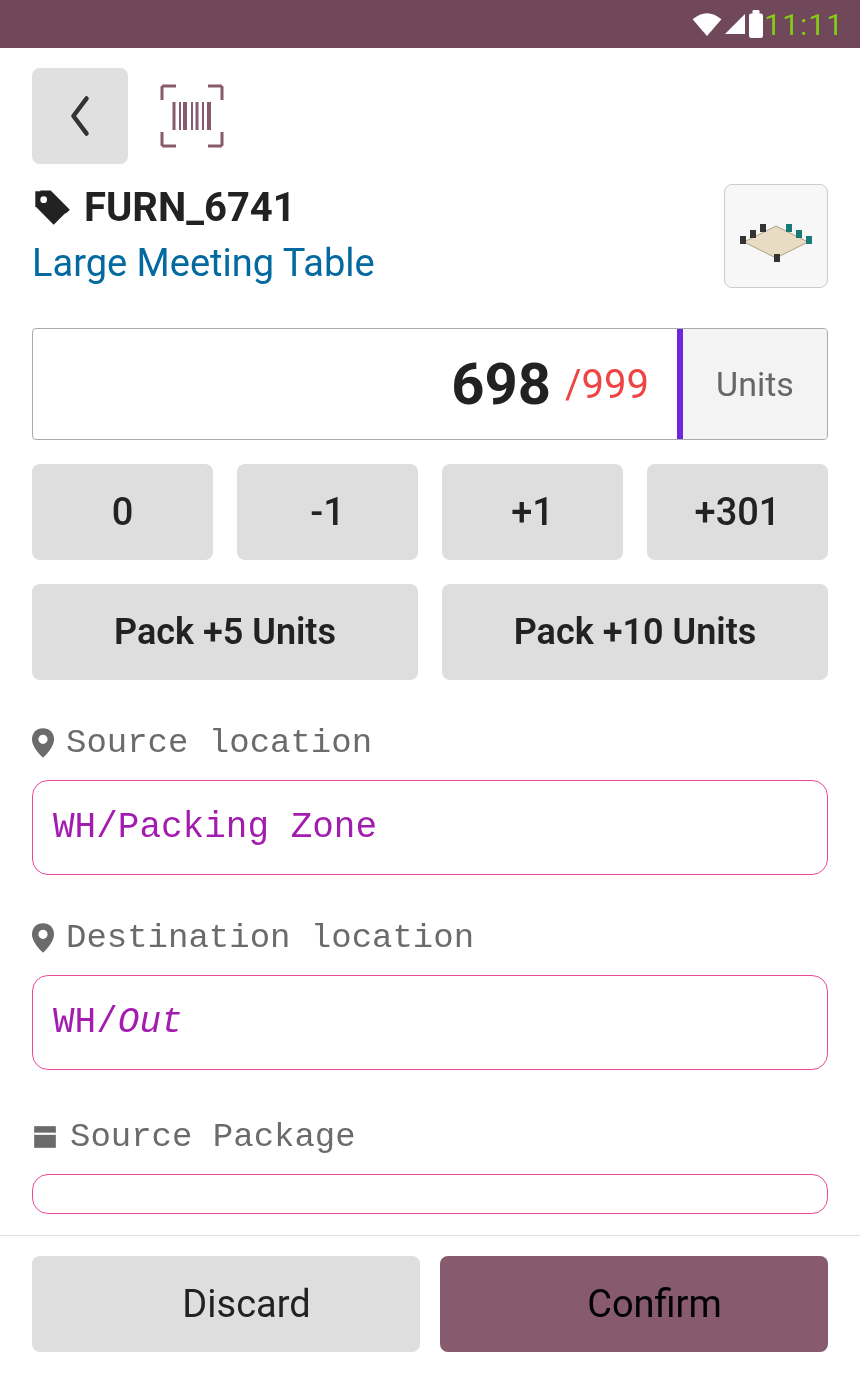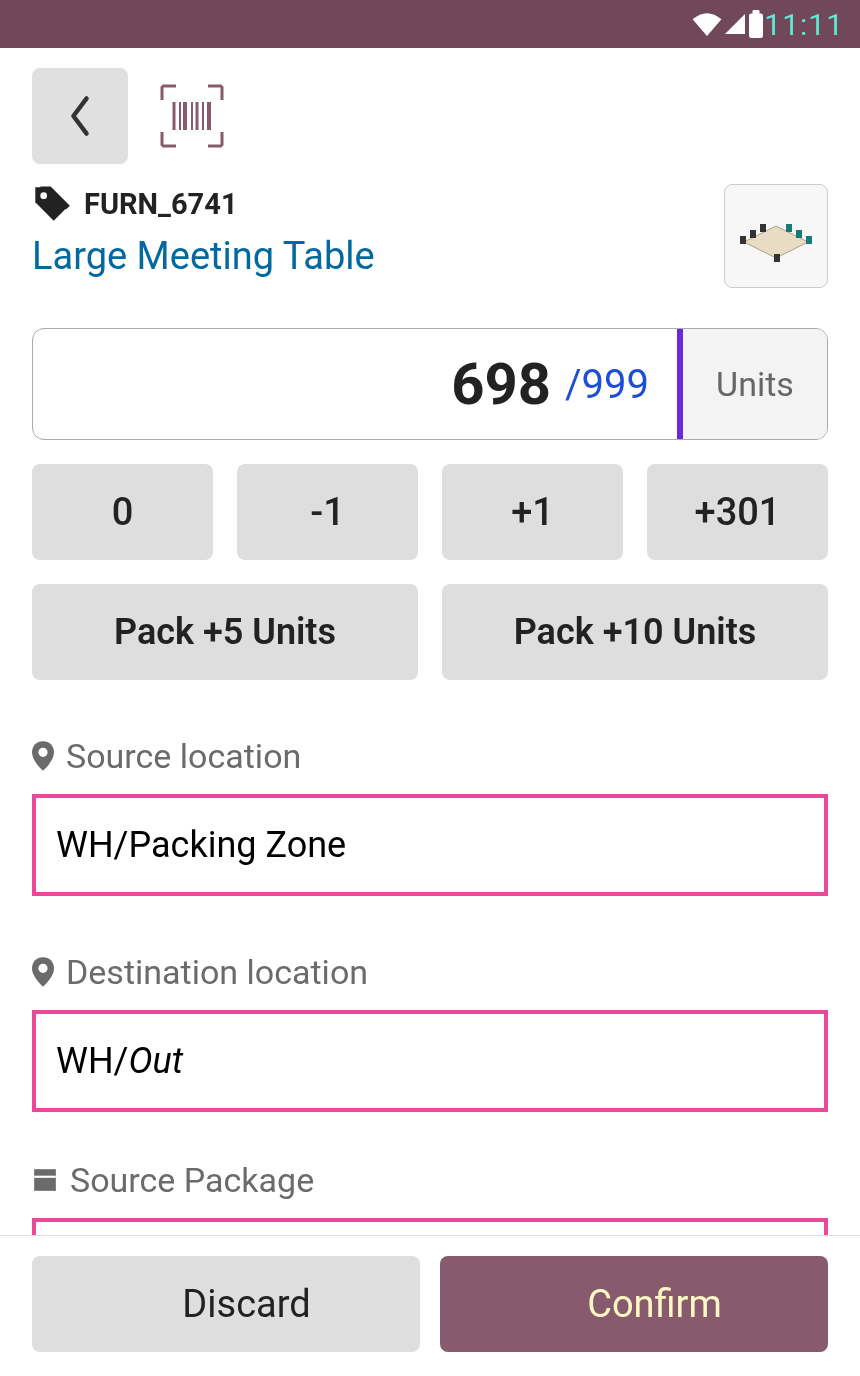--- a/index.html
+++ b/index.html
@@ -14,21 +14,21 @@
   }
 
   
   .status-bar {
     height: 48px;
     background: #71485a;
     display: flex;
     align-items: center;
     justify-content: flex-end;
     padding: 0 16px;
-    color: #5eead4;
+    color: #84cc16;
     font-size: 30px;
     gap: 0;
   }
   .status-bar .time { letter-spacing: 1px; }
 
   
   .header {
     display: flex;
     align-items: center;
     padding: 20px 32px 8px 32px;
@@ -54,50 +54,50 @@
   }
 
   
   .product-row {
     display: flex;
     align-items: flex-start;
     justify-content: space-between;
     padding: 12px 32px 0 32px;
   }
   .product-text { }
-  .sku-row { display: flex; align-items: center; gap: 12px; font-size: 29px; font-weight: 700; color: #222; }
+  .sku-row { display: flex; align-items: center; gap: 12px; font-size: 40px; font-weight: 700; color: #222; }
   .product-name { font-size: 38px; color: #0369a1; margin-top: 10px; }
   .thumb {
     width: 104px; height: 104px;
     border: 1px solid #ccc;
     border-radius: 8px;
     background: #f7f7f7;
     display: flex; align-items: center; justify-content: center;
     flex-shrink: 0;
   }
 
   
   .qty-row {
     margin: 40px 32px 0 32px;
     display: flex;
     border: 1px solid #aaa;
-    border-radius: 12px;
+    border-radius: 4px;
     height: 112px;
     overflow: hidden;
   }
   .qty-main {
     flex: 1;
     display: flex;
     align-items: center;
     justify-content: flex-end;
     padding-right: 28px;
     gap: 14px;
   }
   .qty-val { font-size: 58px; font-weight: 700; color: #222; }
-  .qty-total { font-size: 40px; color: #1d4ed8; }
+  .qty-total { font-size: 40px; color: #ef4444; }
   .qty-unit {
     width: 150px;
     border-left: 6px solid #6d28d9;
     background: #f3f3f3;
     display: flex; align-items: center; justify-content: center;
     font-size: 34px; color: #666;
   }
 
   
   .steps {
@@ -123,32 +123,33 @@
   .pack-btn {
     height: 96px;
     background: #dedede;
     border-radius: 8px;
     display: flex; align-items: center; justify-content: center;
     font-size: 36px; font-weight: 600; color: #222;
   }
 
   
   .field {
-    margin: 56px 32px 0 32px;
+    margin: 44px 32px 0 32px;
+    font-family: Liberation Mono, monospace;
   }
   .field-label {
     display: flex; align-items: center; gap: 12px;
     font-size: 34px; color: #6b6b6b; margin-bottom: 18px;
   }
   .field-input {
-    border: 4px solid #ec4899;
-    border-radius: 0;
+    border: 1px solid #ec4899;
+    border-radius: 16px;
     padding: 26px 20px;
     font-size: 36px;
-    color: #000000;
+    color: #a21caf;
   }
   .field-input .italic { font-style: italic; }
 
   
   .bottom-bar {
     position: absolute;
     bottom: 0;
     left: 0;
     right: 0;
     border-top: 1px solid #ddd;
@@ -159,21 +160,21 @@
     background: #fff;
   }
   .btn {
     height: 96px;
     border-radius: 8px;
     display: flex; align-items: center; justify-content: center;
     font-size: 38px;
     padding-left: 41px;
   }
   .btn-discard { background: #dedede; color: #222; }
-  .btn-confirm { background: #875a6e; color: #fef9c3; }
+  .btn-confirm { background: #875a6e; color: #000000; }
 
   svg { display: block; }
 </style>
 </head>
 <body>
 
 <div class="status-bar">
   <span>
     <svg width="30" height="24" viewBox="0 0 24 20">
         <path d="M12 20 L0 6 Q12 -4 24 6 Z" fill="#fff"></path>

